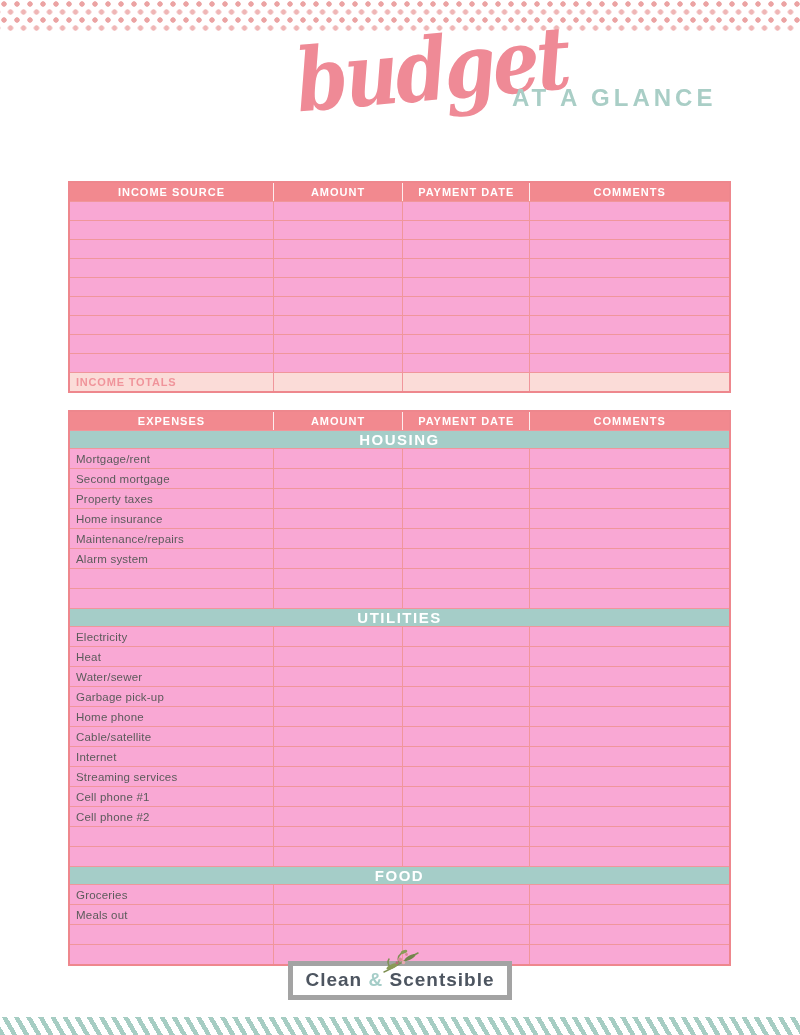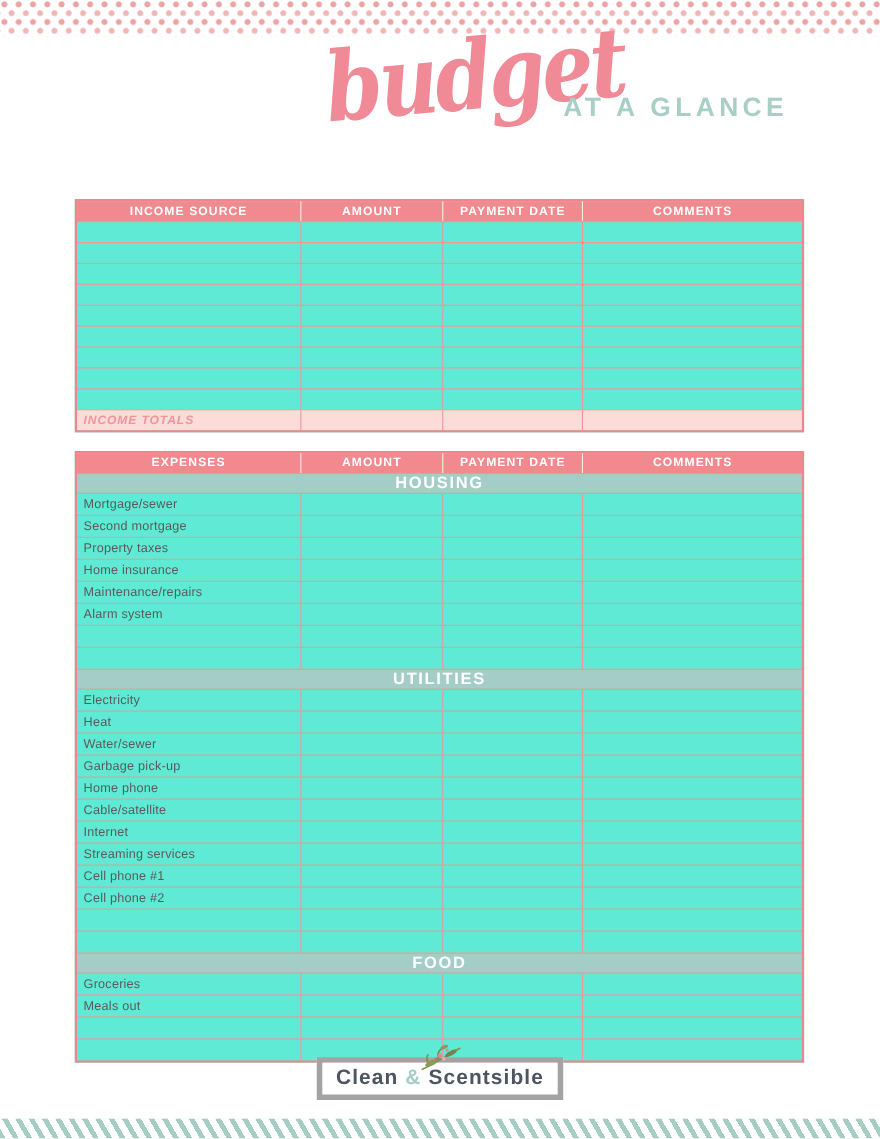--- a/index.html
+++ b/index.html
@@ -26,38 +26,38 @@
     background:repeating-linear-gradient(60deg,#a6cdc3 0 4.5px,#ffffff 4.5px 10.5px);}
 
   
   .title-script{position:absolute;left:292px;top:34px;font-family:"DejaVu Serif",serif;
     font-style:italic;font-weight:bold;font-size:74px;line-height:1.1;color:var(--title-pink);
     transform:rotate(-5deg) scaleY(1.18);transform-origin:left top;letter-spacing:-3px;}
   .title-rest{position:absolute;left:512px;top:84px;font-size:24px;font-weight:bold;
     letter-spacing:4px;color:var(--title-teal);text-align:center;}
 
   
-  .t{position:absolute;left:68px;width:663px;border:2px solid var(--pink-border);background:#5eead4;}
+  .t{position:absolute;left:68px;width:663px;border:2px solid var(--pink-border);background:#f9a8d4;}
   .t-income{top:181px;}
   .t-expenses{top:410px;}
   .t-header{display:flex;height:18px;background:var(--pink);}
   .t-hcell{display:flex;align-items:center;justify-content:center;color:#fff;
     font-size:11px;font-weight:bold;letter-spacing:1px;border-left:1px solid rgba(255,255,255,.85);}
   .t-hcell:first-child{border-left:none;}
   .t-row{display:flex;border-top:1.5px solid var(--pink-line);}
   .t-income .t-row{height:19px;}
   .t-expenses .t-row{height:20px;}
   .t-cell{border-left:1.5px solid var(--pink-line);display:flex;align-items:center;}
   .t-cell:first-child{border-left:none;padding-left:6px;}
   .c0{width:30.8%;} .c1{width:19.6%;} .c2{width:19.3%;} .c3{flex:1;}
   .row-label{font-size:11.5px;color:var(--text-grey);letter-spacing:.2px;}
   .t-banner{height:18px;border-top:1.5px solid var(--pink-line);background:var(--teal);
     display:flex;align-items:center;justify-content:center;color:#fff;font-size:15px;
     font-weight:bold;letter-spacing:1.5px;}
-  .t-totals{background:var(--pink-light);font-style:italic;}
+  .t-totals{background:var(--pink-light);}
   .t-totals .row-label{color:var(--pink-text);font-weight:bold;font-size:11px;letter-spacing:.8px;}
 
   
   .brand{position:absolute;top:961px;left:0;width:100%;text-align:center;}
   .brand-inner{display:inline-block;position:relative;border:5px solid #a3a3a3;
     padding:3px 12px 4px;background:#fff;}
   .sprig{position:absolute;top:-17px;left:50%;transform:translateX(-50%);}
   .brand-text{font-size:19px;letter-spacing:1px;color:var(--brand-text);font-weight:bold;}
   .brand-amp{color:var(--teal);}
 </style>
@@ -147,21 +147,21 @@
   <div class="t t-expenses">
       <div class="t-header">
         <div class="t-hcell c0">EXPENSES</div>
         <div class="t-hcell c1">AMOUNT</div>
         <div class="t-hcell c2">PAYMENT DATE</div>
         <div class="t-hcell c3">COMMENTS</div>
       </div>
       <div class="t-banner">HOUSING</div>
       <div class="t-row">
         <div class="t-cell c0">
-          <span class="row-label">Mortgage/sewer</span>
+          <span class="row-label">Mortgage/rent</span>
         </div>
         <div class="t-cell c1"></div>
         <div class="t-cell c2"></div>
         <div class="t-cell c3"></div>
       </div>
       <div class="t-row">
         <div class="t-cell c0">
           <span class="row-label">Second mortgage</span>
         </div>
         <div class="t-cell c1"></div>

